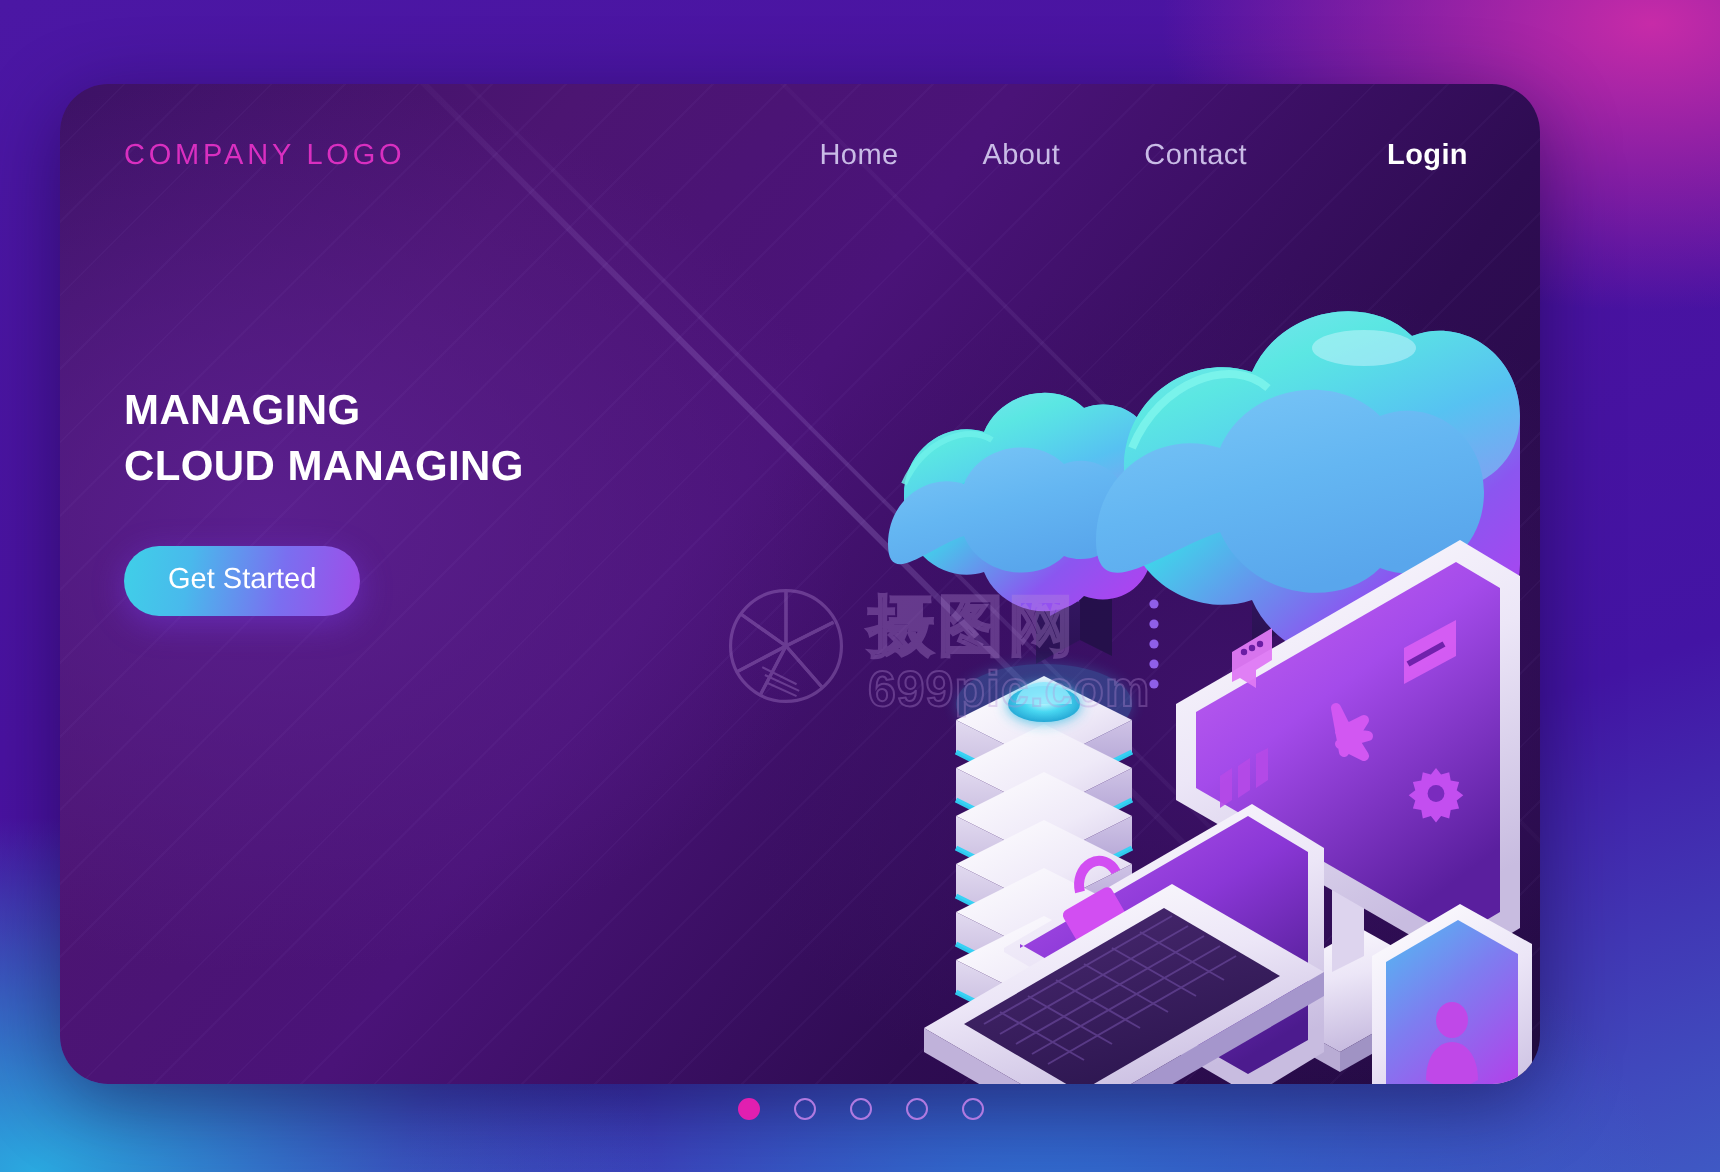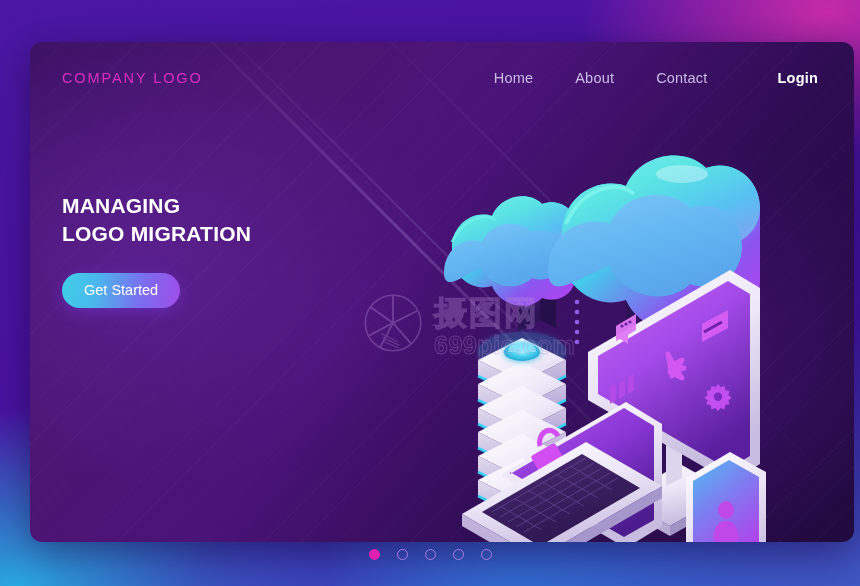--- a/index.html
+++ b/index.html
@@ -17,22 +17,22 @@
     background:
       radial-gradient(ellipse 340px 200px at 96% 2%,  #c72ba8 0%, rgba(199,43,168,0) 72%),
       radial-gradient(ellipse 420px 240px at 2% 100%, #2aa9e0 0%, rgba(42,169,224,0) 74%),
       radial-gradient(ellipse 420px 260px at 60% 104%,#2f6fd0 0%, rgba(47,111,208,0) 76%),
       linear-gradient(160deg,#4b17a4 0%, #4a12a0 42%, #4314a4 70%, #3f59c4 100%);
   }
 
   
   #hero-card {
     position:absolute;
-    left:30px; top:42px; width:824px; height:500px;
-    border-radius:12px;
+    left:30px; top:42px; width:740px; height:500px;
+    border-radius:24px;
     overflow:hidden;
     background:
       radial-gradient(ellipse 420px 320px at 14% 44%, #5a1f8e 0%, rgba(90,31,142,0) 70%),
       radial-gradient(ellipse 360px 300px at 78% 62%, #3d1169 0%, rgba(61,17,105,0) 72%),
       linear-gradient(125deg,#3d1266 0%, #4c1572 24%, #4a1378 44%, #2e0c52 70%, #200a3e 100%);
     box-shadow:0 10px 40px rgba(10,0,40,.45);
   }
   
   .streaks {
     position:absolute; inset:-40%;
@@ -142,21 +142,21 @@
       <a class="nav-link">Home</a>
       <a class="nav-link">About</a>
       <a class="nav-link">Contact</a>
       <a class="nav-link nav-login">Login</a>
     </nav>
   </div>
 
   <div id="hero-copy">
     <h1 id="hero-title">
       <span>MANAGING</span>
-      <span class="l2">LOGO MIGRATION</span>
+      <span class="l2">CLOUD MANAGING</span>
     </h1>
     <button id="cta-get-started">Get Started</button>
   </div>
 
   <div id="watermark">
     <svg id="wm-shutter" viewBox="0 0 100 100">
       <g fill="none" stroke="#b88fd8" stroke-width="2.4">
         <circle cx="50" cy="50" r="42"></circle>
         <path d="M50 8 L50 50 L86 32"></path>
         <path d="M86 32 L50 50 L78 82"></path>

